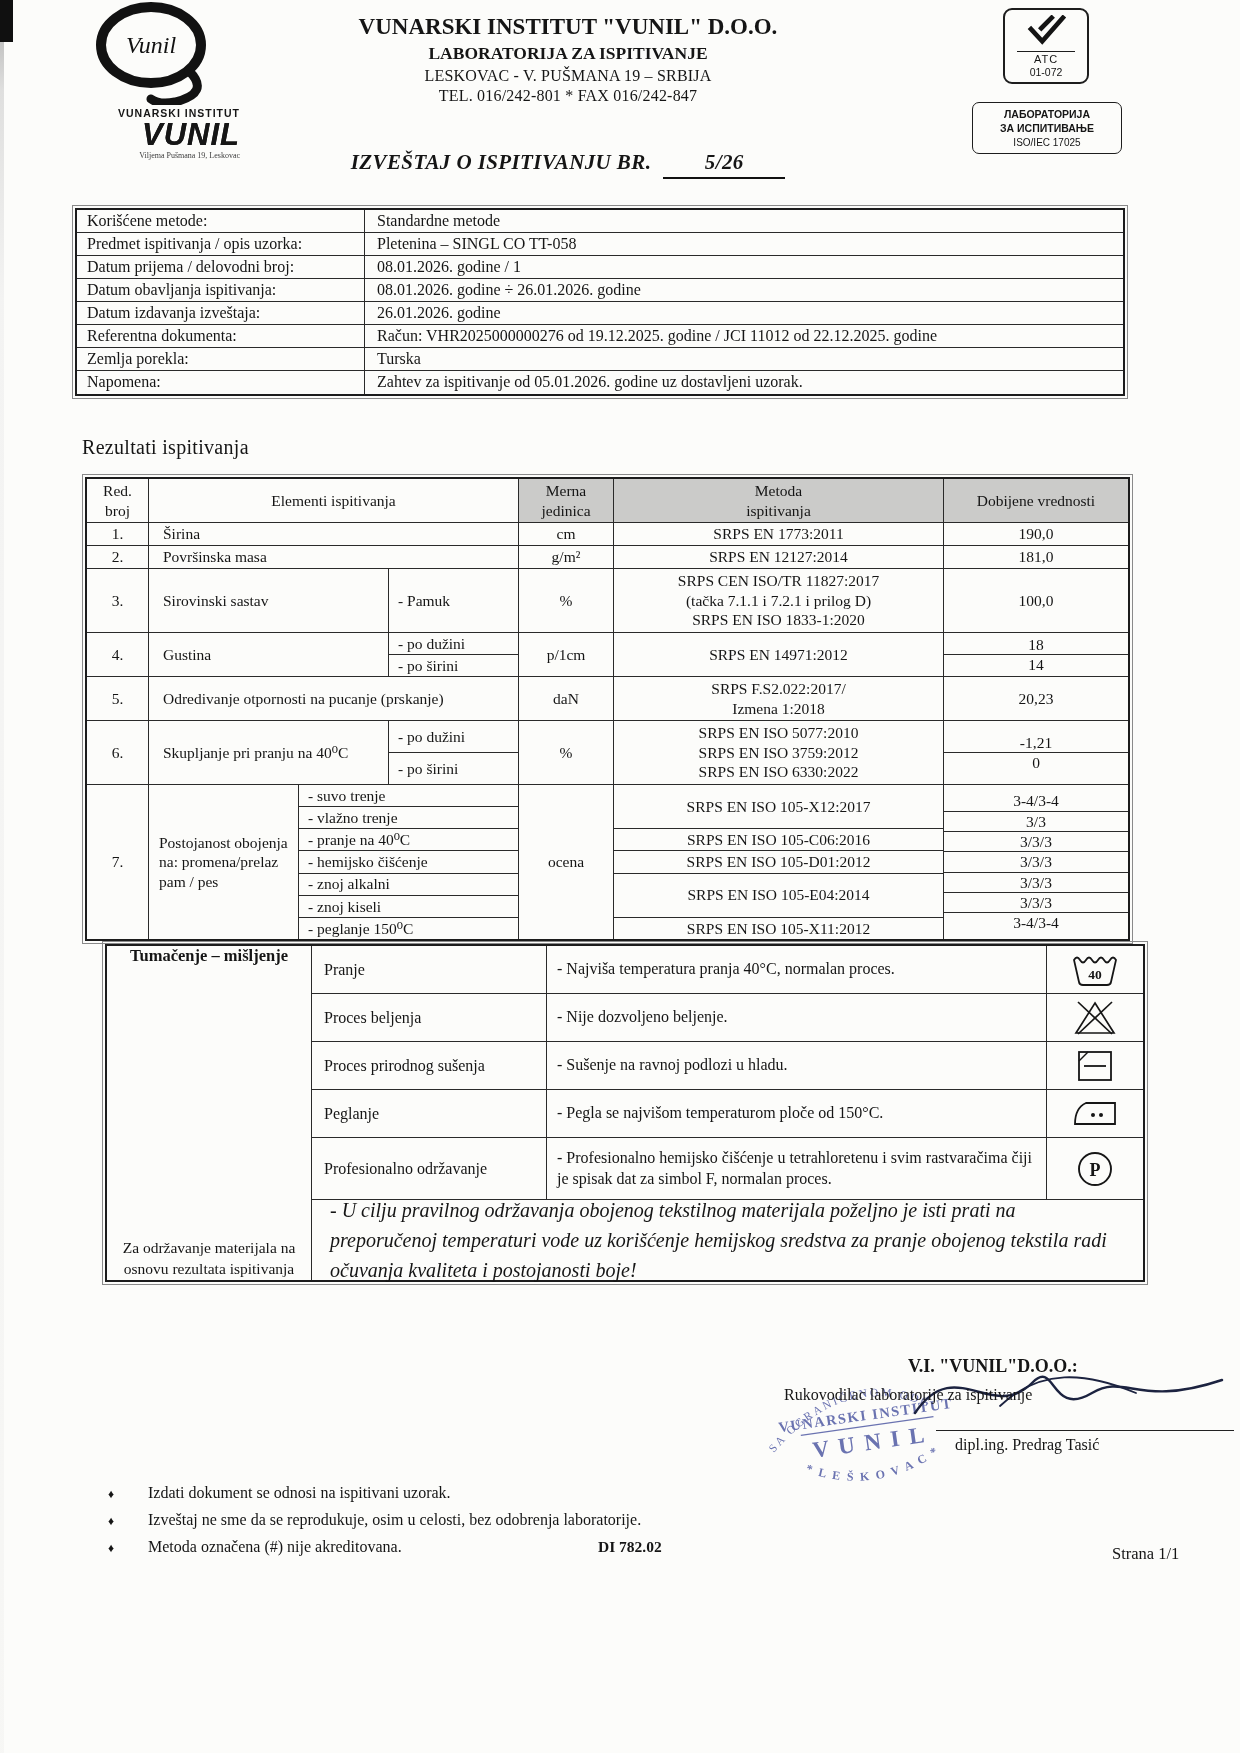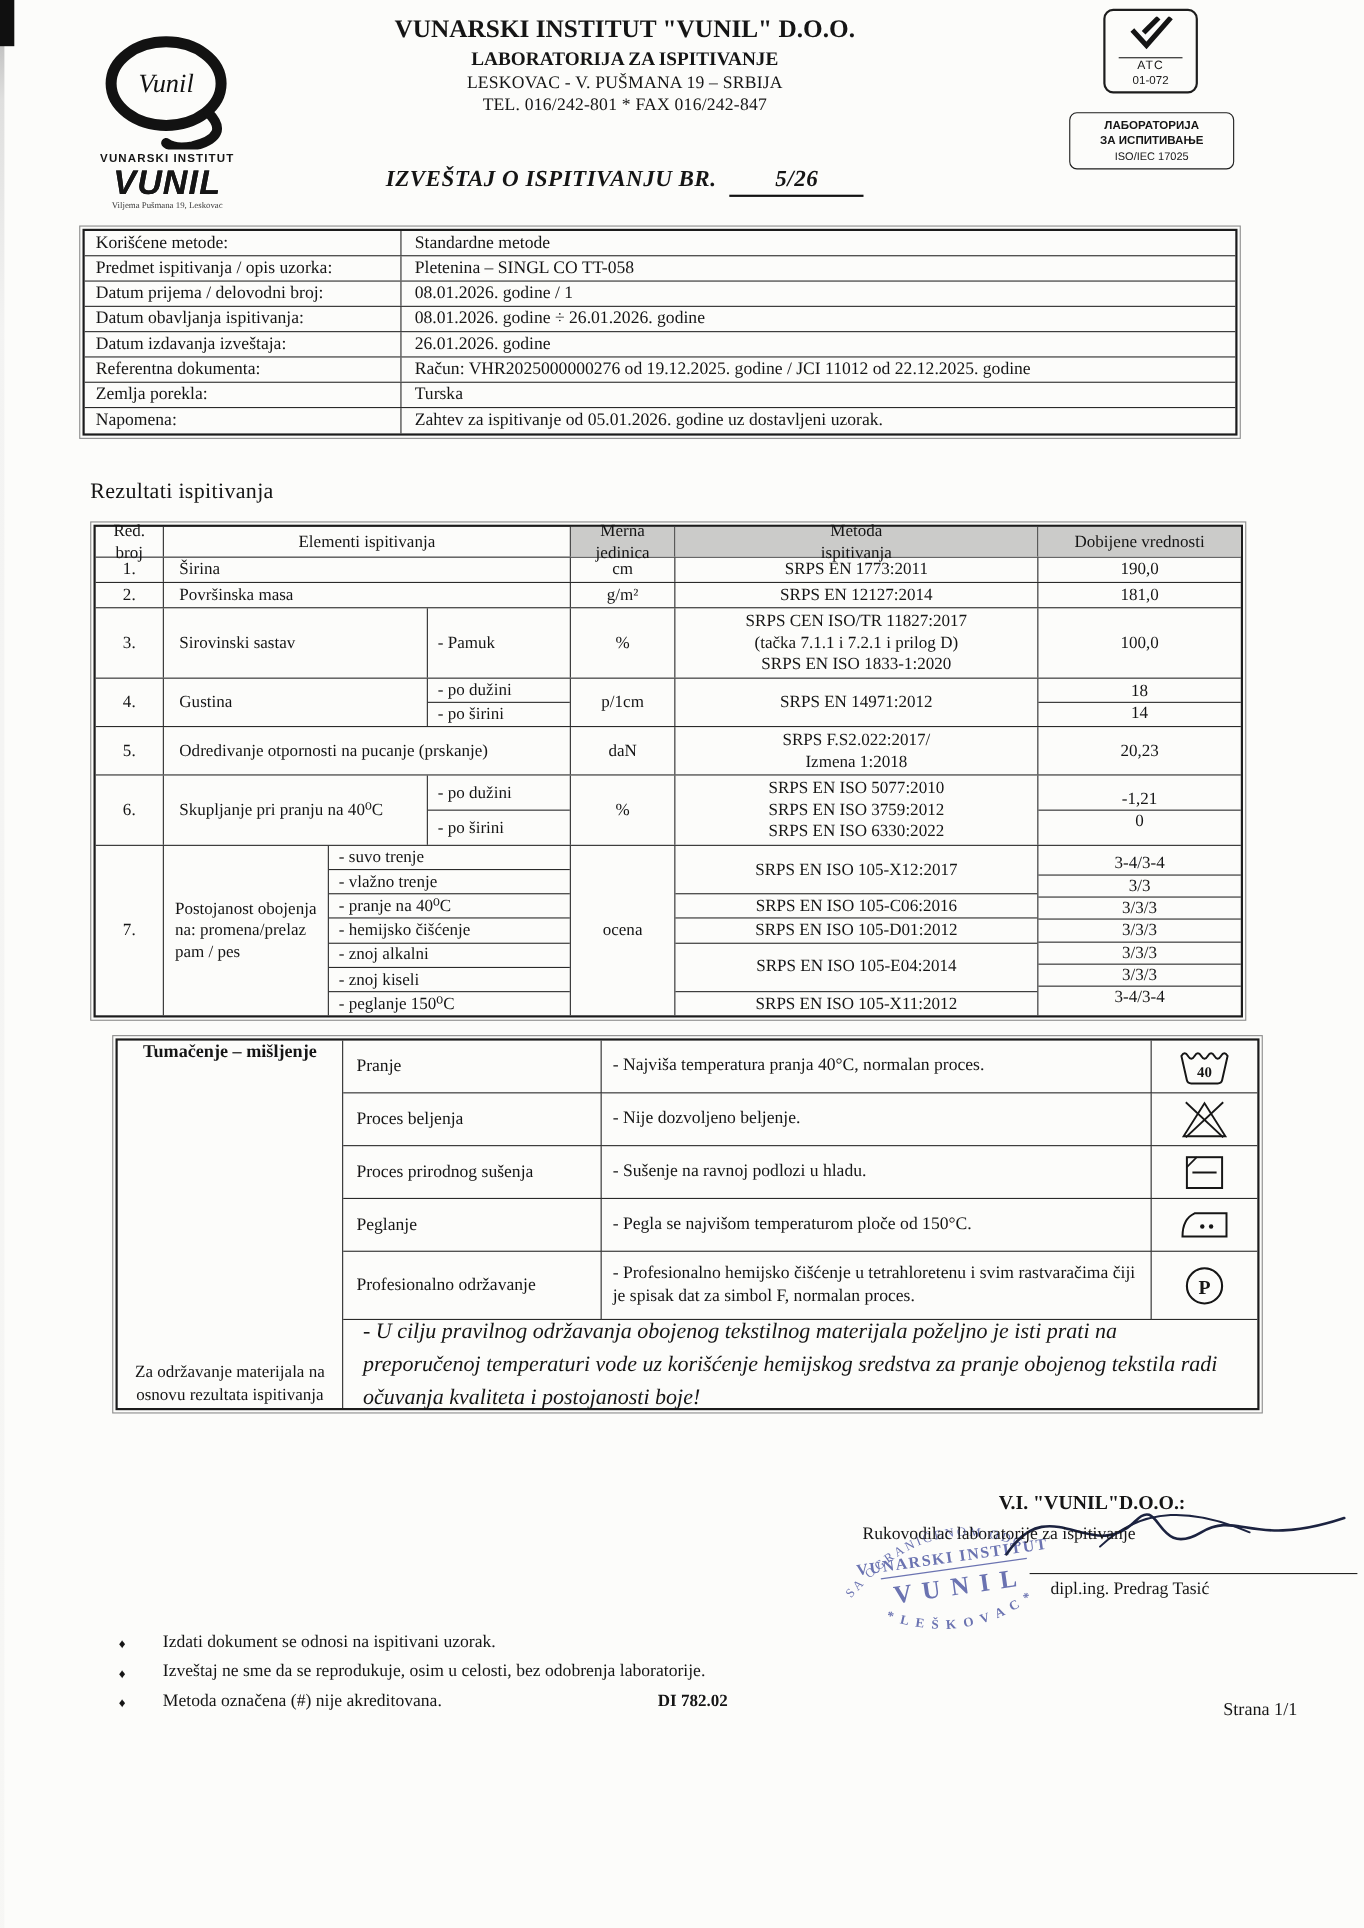--- a/index.html
+++ b/index.html
@@ -9,21 +9,21 @@
     position:relative; width:1240px; height:1753px; margin:0 auto;
     background:#fcfcfa; color:#151515; overflow:hidden;
     font-family:"Liberation Serif","DejaVu Serif",serif;
   }
   
   .scan-corner { position:absolute; left:0; top:0; width:13px; height:42px; background:#101010; }
   .scan-edge { position:absolute; left:0; top:0; width:4px; height:100%;
     background:linear-gradient(#6a6a6a,#c7c7c7 90px,#ececec 300px,#f2f2f0); opacity:.55; }
 
   
-  .logo-block { position:absolute; left:64px; top:32px; width:176px; text-align:center; }
+  .logo-block { position:absolute; left:64px; top:1px; width:176px; text-align:right; }
   .logo-emblem { display:block; margin:0 auto; }
   .logo-line1 { font-family:"Liberation Sans",sans-serif; font-size:10.5px; font-weight:bold; letter-spacing:1px; margin-top:2px; }
   .logo-brand { font-family:"Liberation Sans",sans-serif; font-size:31px; font-weight:bold; font-style:italic; letter-spacing:1px; line-height:1; color:#161616; text-shadow:0 0 .4px #161616; }
   .logo-line3 { font-size:8px; color:#3c3c3c; margin-top:1px; }
 
   .head-center { position:absolute; left:268px; top:14px; width:600px; text-align:center; }
   .org  { font-size:23px; font-weight:bold; }
   .lab  { font-size:17.5px; font-weight:bold; margin-top:3px; }
   .addr { font-size:16px; margin-top:3px; letter-spacing:.2px; }
   .tel  { font-size:16px; margin-top:2px; letter-spacing:.2px; }
@@ -181,21 +181,21 @@
       </div>
     <div class="info-row">
         <div class="info-label">Napomena:</div>
         <div class="info-value">Zahtev za ispitivanje od 05.01.2026. godine uz dostavljeni uzorak.</div>
       </div>
   </div>
 
   <div class="section-title">Rezultati ispitivanja</div>
 
   <div class="rtable">
-    <div class="rrow rhead" style="height:28px">
+    <div class="rrow rhead" style="height:44px">
       <div class="c col-num pre">Red.
 broj</div>
       <div class="c col-elem">Elementi ispitivanja</div>
       <div class="c col-unit pre hdr-gray">Merna
 jedinica</div>
       <div class="c col-method pre hdr-gray">Metoda
 ispitivanja</div>
       <div class="c col-value hdr-gray">Dobijene vrednosti</div>
     </div>
 

